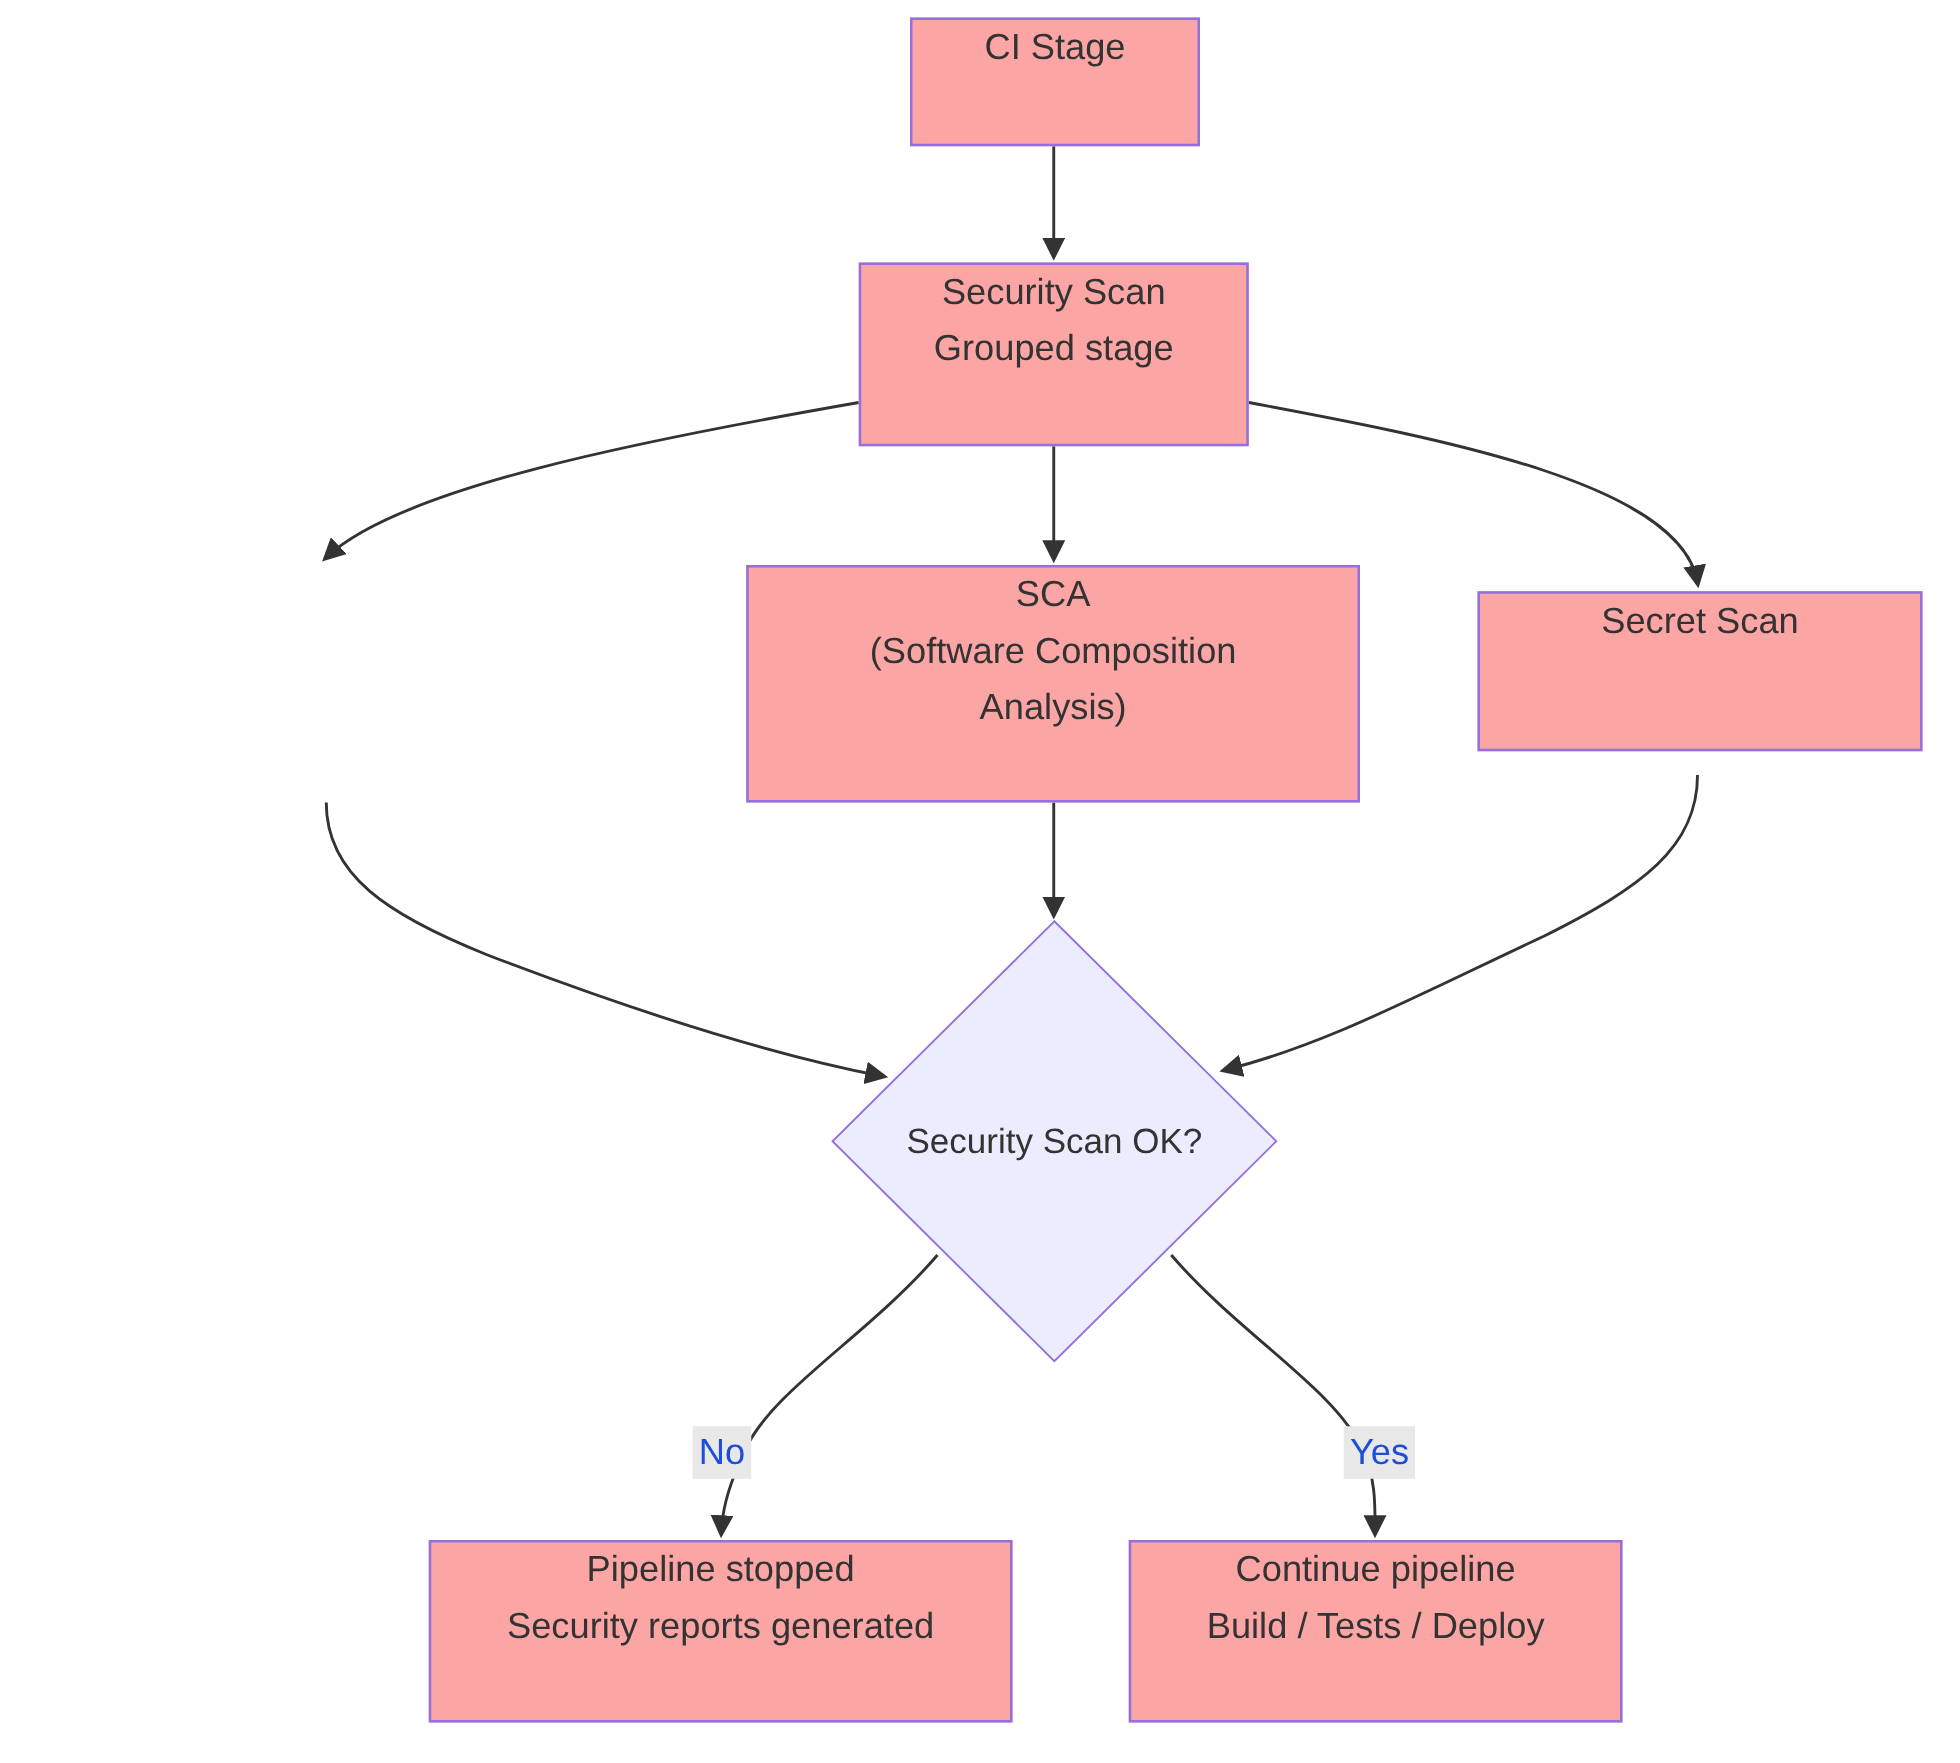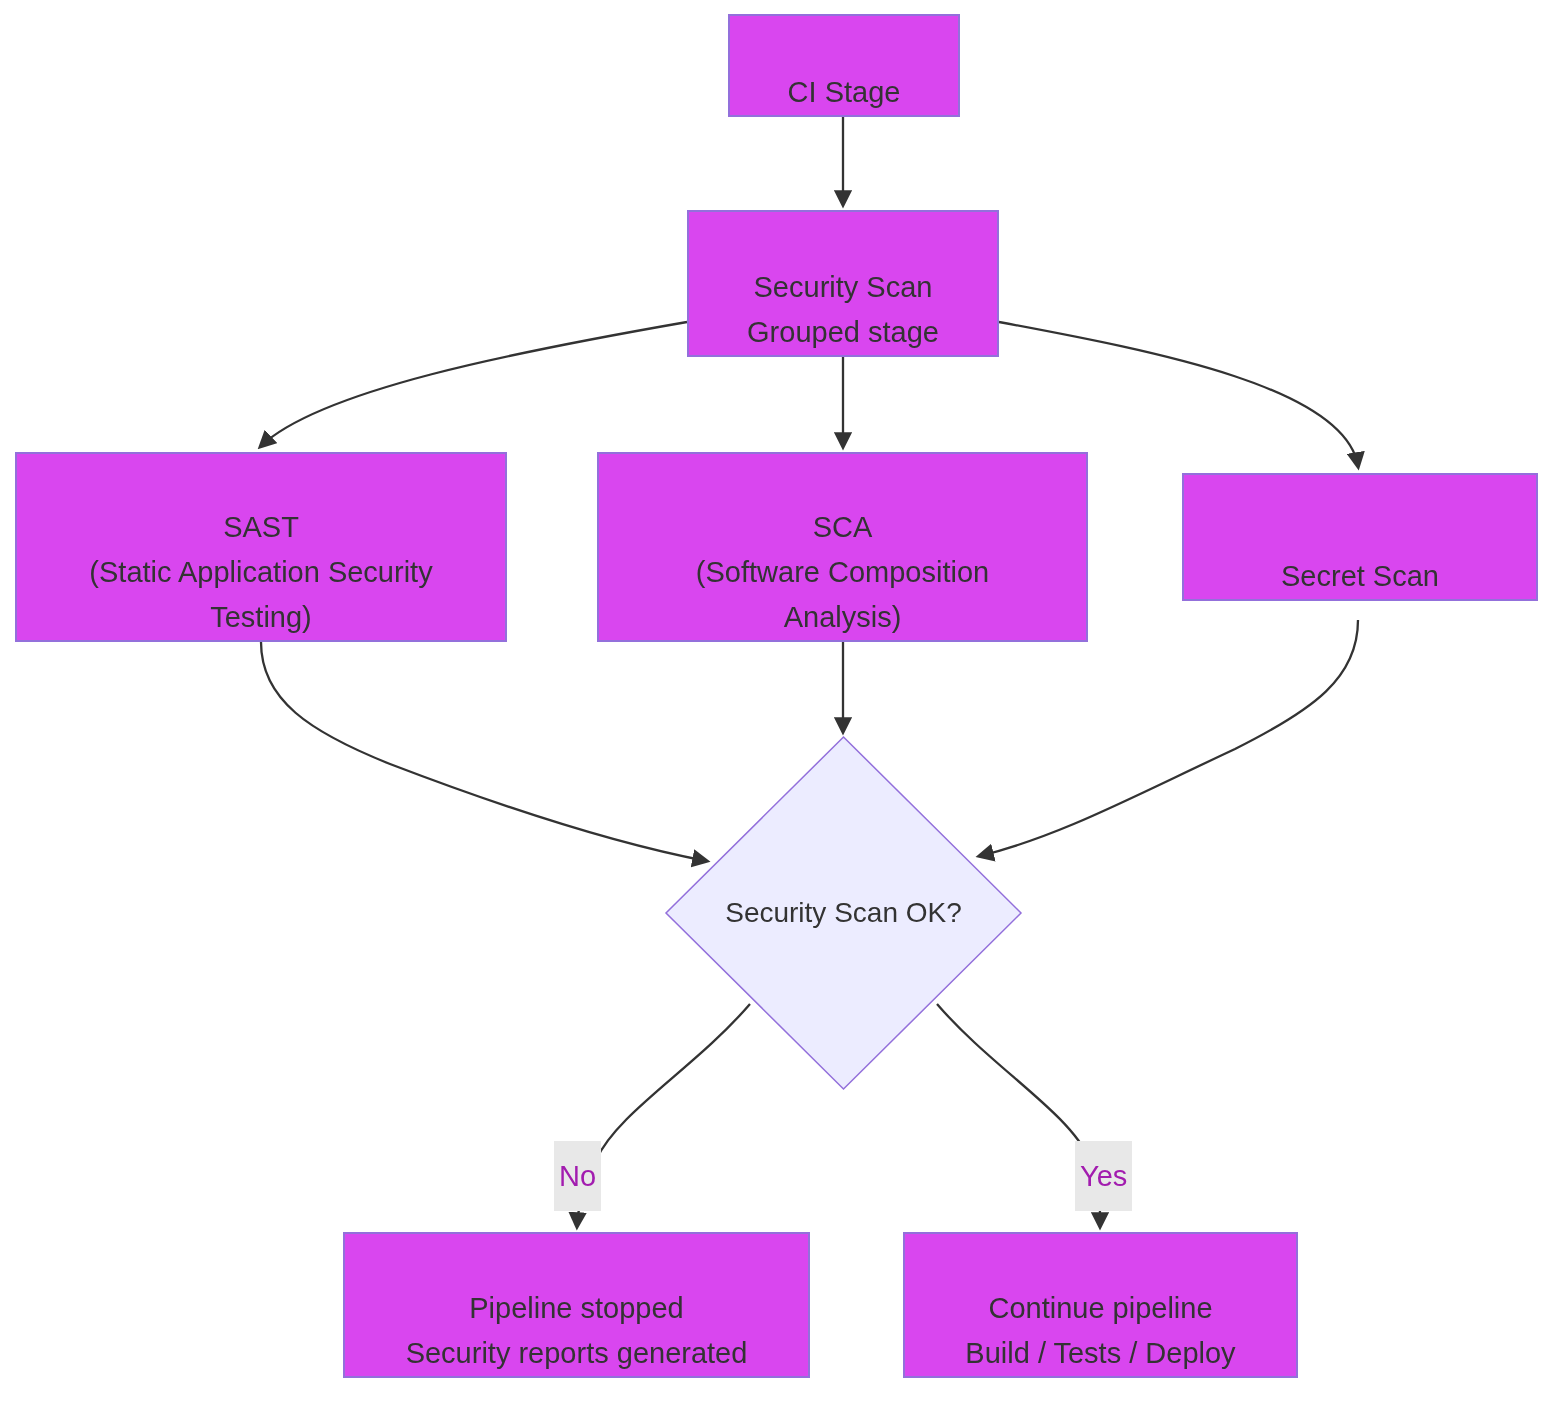--- a/index.html
+++ b/index.html
@@ -5,32 +5,32 @@
   html,body{margin:0;padding:0;background:#ffffff;}
   .canvas{
     position:relative;width:1568px;height:1410px;background:#ffffff;
     font-family:"Liberation Sans",sans-serif;color:#333333;overflow:hidden;
   }
   svg.edges{position:absolute;left:0;top:0;width:1568px;height:1410px;}
   .edge{stroke:#333333;stroke-width:2.3;fill:none;}
   .diamond{fill:#ECECFF;stroke:#9370DB;stroke-width:1.5;}
   .node{
     position:absolute;box-sizing:border-box;
-    background:#d946ef;border:2.5px solid #9370DB;
-    display:flex;flex-direction:column;justify-content:flex-end;align-items:center;
+    background:#fca5a5;border:2.5px solid #9370DB;
+    display:flex;flex-direction:column;justify-content:flex-start;align-items:center;
     font-size:29px;line-height:45px;text-align:center;color:#333333;
   }
   .node .nl{white-space:nowrap;}
   .decision-text{
     position:absolute;display:flex;align-items:center;justify-content:center;
     font-size:28px;color:#333333;text-align:center;pointer-events:none;
   }
   .edge-label{
-    position:absolute;background:#e8e8e8;color:#a21caf;
-    font-size:29px;line-height:38px;padding:16px 5px;white-space:nowrap;
+    position:absolute;background:#e8e8e8;color:#1d4ed8;
+    font-size:29px;line-height:38px;padding:2px 5px;white-space:nowrap;
   }
 </style>
 </head>
 <body>
 
 <div class="canvas">
 
   <svg class="edges" viewBox="0 0 1568 1410" xmlns="http://www.w3.org/2000/svg">
     <defs>
       <marker id="arrowhead" viewBox="0 0 10 10" refX="7.5" refY="5" markerWidth="8" markerHeight="8" orient="auto">
@@ -53,25 +53,20 @@
 
   <div class="node" style="left:728px;top:14px;width:232px;height:103px;">
     <div class="nl">CI Stage</div>
   </div>
 
   <div class="node" style="left:687px;top:210px;width:312px;height:147px;">
     <div class="nl">Security Scan</div>
     <div class="nl">Grouped stage</div>
   </div>
 
-  <div class="node" style="left:15px;top:452px;width:492px;height:190px;">
-    <div class="nl">SAST</div>
-    <div class="nl">(Static Application Security</div>
-    <div class="nl">Testing)</div>
-  </div>
 
   <div class="node" style="left:597px;top:452px;width:491px;height:190px;">
     <div class="nl">SCA</div>
     <div class="nl">(Software Composition</div>
     <div class="nl">Analysis)</div>
   </div>
 
   <div class="node" style="left:1182px;top:473px;width:356px;height:128px;">
     <div class="nl">Secret Scan</div>
   </div>

